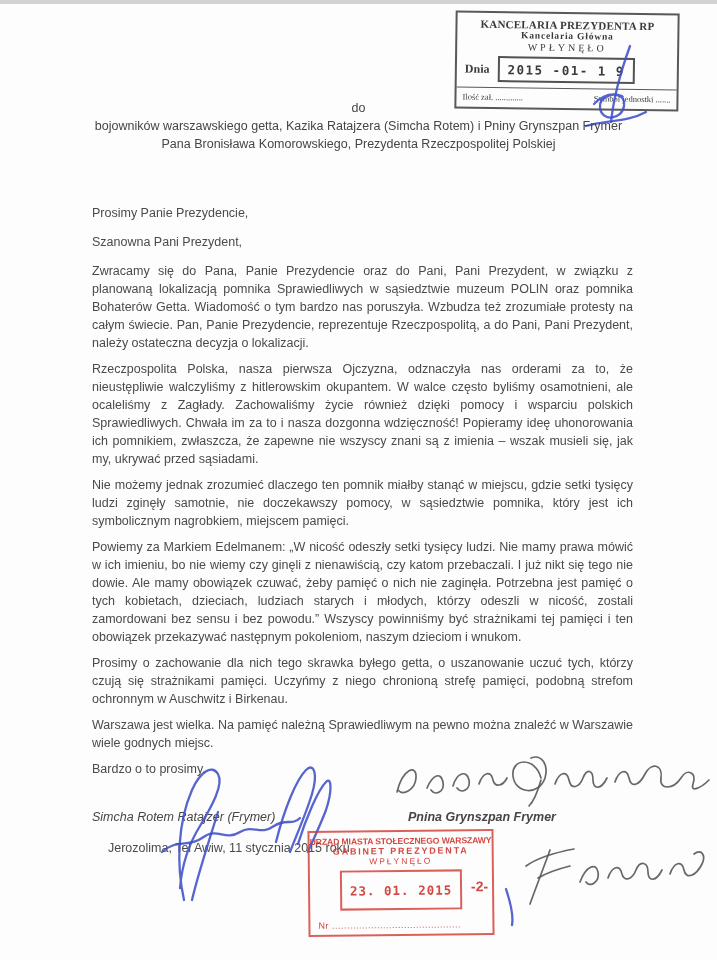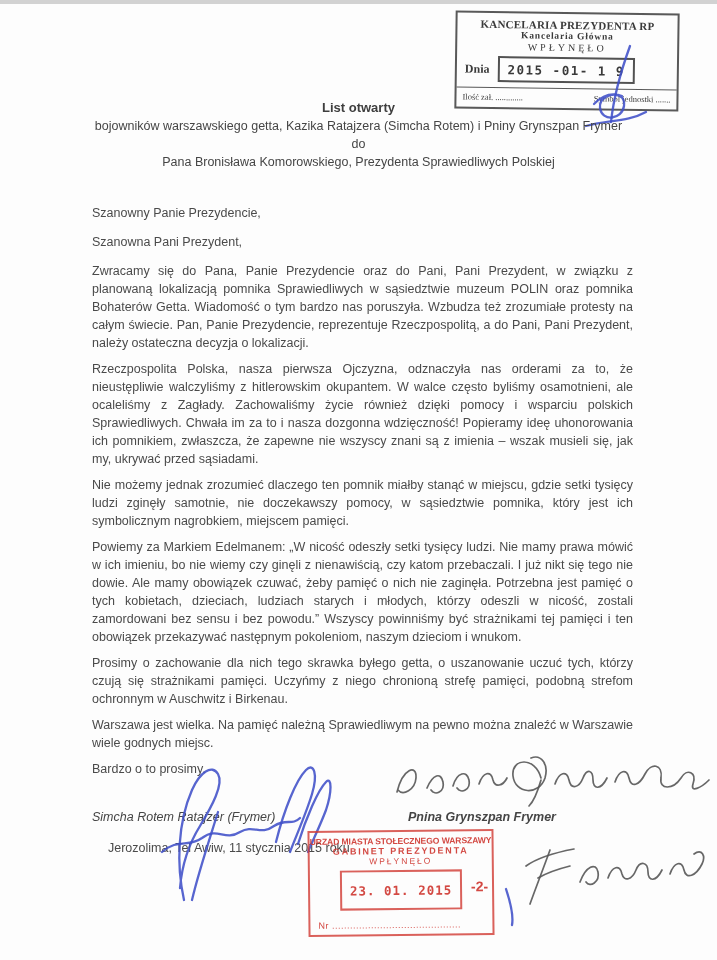--- a/index.html
+++ b/index.html
@@ -98,28 +98,27 @@
     </div>
   </div>
 
   <svg class="hw hw-blue" style="left:578px; top:42px;" width="72" height="92" viewBox="0 0 72 92">
     <path d="M52,4 C44,26 36,52 33,80"></path>
     <path d="M16,62 C30,48 48,50 46,64 C44,78 24,80 22,66 C21,56 32,50 44,54"></path>
     <path d="M8,84 C28,78 50,80 68,70"></path>
   </svg>
 
   <div class="header">
-    <div class="title">List otwarty</div>
+    <div>do</div>
     <div>bojowników warszawskiego getta, Kazika Ratajzera (Simcha Rotem) i Pniny Grynszpan Frymer</div>
-    <div>do</div>
-    <div>Pana Bronisława Komorowskiego, Prezydenta Sprawiedliwych Polskiej</div>
+    <div>Pana Bronisława Komorowskiego, Prezydenta Rzeczpospolitej Polskiej</div>
   </div>
 
   <div class="body-block">
-    <p class="sal">Szanowny Panie Prezydencie,</p>
+    <p class="sal">Prosimy Panie Prezydencie,</p>
     <p class="sal">Szanowna Pani Prezydent,</p>
     <p>Zwracamy się do Pana, Panie Prezydencie oraz do Pani, Pani Prezydent, w związku z planowaną lokalizacją pomnika Sprawiedliwych w sąsiedztwie muzeum POLIN oraz pomnika Bohaterów Getta. Wiadomość o tym bardzo nas poruszyła. Wzbudza też zrozumiałe protesty na całym świecie. Pan, Panie Prezydencie, reprezentuje Rzeczpospolitą, a do Pani, Pani Prezydent, należy ostateczna decyzja o lokalizacji.</p>
     <p>Rzeczpospolita Polska, nasza pierwsza Ojczyzna, odznaczyła nas orderami za to, że nieustępliwie walczyliśmy z hitlerowskim okupantem. W walce często byliśmy osamotnieni, ale ocaleliśmy z Zagłady. Zachowaliśmy życie również dzięki pomocy i wsparciu polskich Sprawiedliwych. Chwała im za to i nasza dozgonna wdzięczność! Popieramy ideę uhonorowania ich pomnikiem, zwłaszcza, że zapewne nie wszyscy znani są z imienia – wszak musieli się, jak my, ukrywać przed sąsiadami.</p>
     <p>Nie możemy jednak zrozumieć dlaczego ten pomnik miałby stanąć w miejscu, gdzie setki tysięcy ludzi zginęły samotnie, nie doczekawszy pomocy, w sąsiedztwie pomnika, który jest ich symbolicznym nagrobkiem, miejscem pamięci.</p>
     <p>Powiemy za Markiem Edelmanem: „W nicość odeszły setki tysięcy ludzi. Nie mamy prawa mówić w ich imieniu, bo nie wiemy czy ginęli z nienawiścią, czy katom przebaczali. I już nikt się tego nie dowie. Ale mamy obowiązek czuwać, żeby pamięć o nich nie zaginęła. Potrzebna jest pamięć o tych kobietach, dzieciach, ludziach starych i młodych, którzy odeszli w nicość, zostali zamordowani bez sensu i bez powodu.” Wszyscy powinniśmy być strażnikami tej pamięci i ten obowiązek przekazywać następnym pokoleniom, naszym dzieciom i wnukom.</p>
     <p>Prosimy o zachowanie dla nich tego skrawka byłego getta, o uszanowanie uczuć tych, którzy czują się strażnikami pamięci. Uczyńmy z niego chronioną strefę pamięci, podobną strefom ochronnym w Auschwitz i Birkenau.</p>
     <p>Warszawa jest wielka. Na pamięć należną Sprawiedliwym na pewno można znaleźć w Warszawie wiele godnych miejsc.</p>
     <p class="last">Bardzo o to prosimy.</p>
   </div>
 

